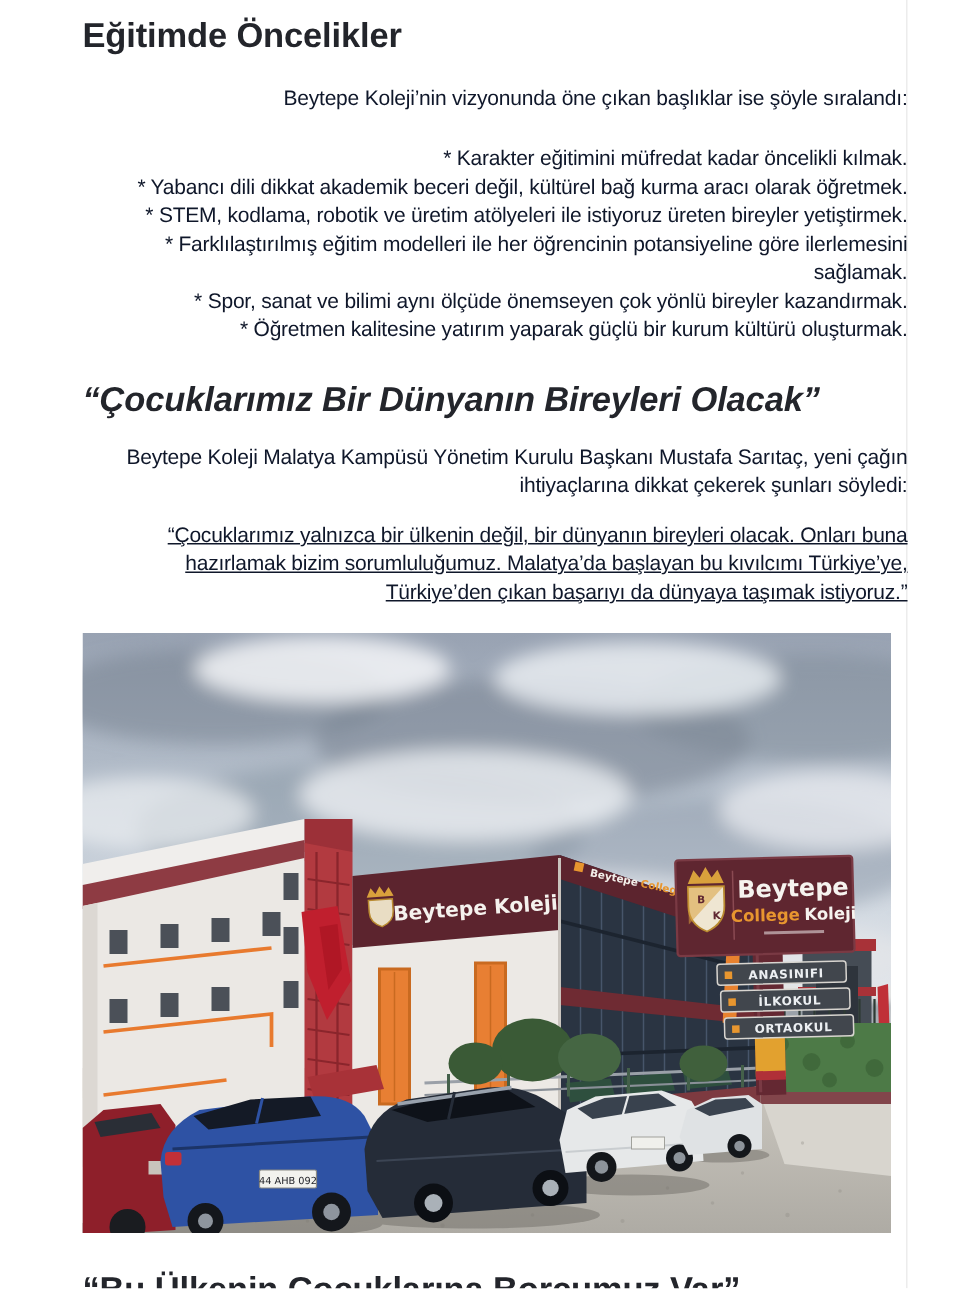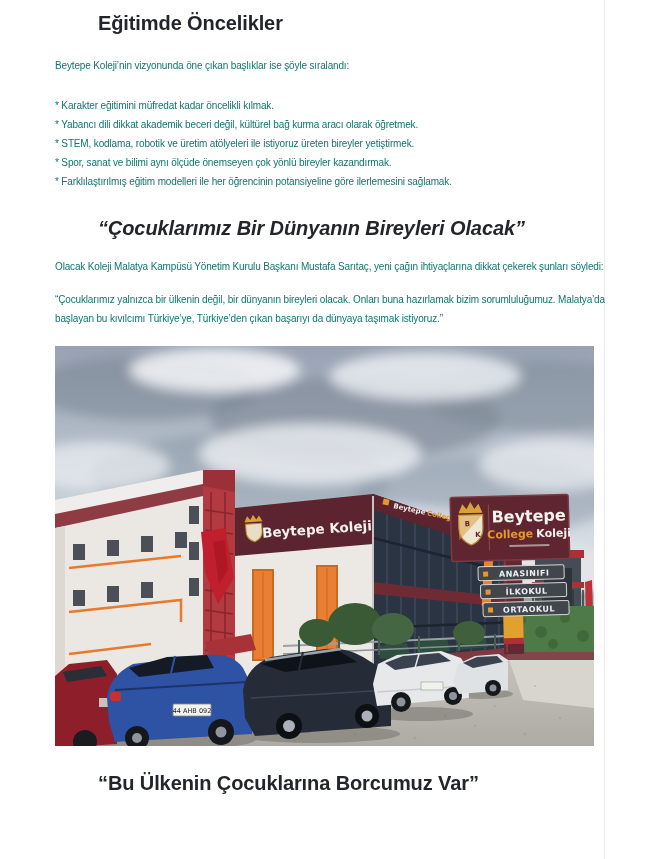--- a/index.html
+++ b/index.html
@@ -7,60 +7,60 @@
   .page {
     position:relative; width:648px; height:859px; background:#fff;
     font-family:"Liberation Sans", sans-serif; overflow:hidden;
   }
   .content {
     width:605px; height:859px; border-right:1px solid #ececec;
     padding:0 0 0 55px;
   }
   .inner { width:550px; }
   h2.sec {
-    font-size:20px; font-weight:700; color:#23252b; letter-spacing:-0.1px;
+    font-size:23px; font-weight:700; color:#23252b; letter-spacing:-0.1px;
     line-height:26px;
-    margin-left:43px;
   }
   .h-top { padding-top:10px; }
   .h-mid { margin-top:24px;font-style:italic; }
   .h-bot { margin-top:24px; }
   p.body, .plist div {
-    font-size:10px; color:#0f766e; line-height:19px; letter-spacing:-0.15px;
+    font-size:14px; color:#0f172a; line-height:19px; letter-spacing:-0.15px;text-align:right;
   }
   .p-intro { margin-top:20px; }
   .plist { margin-top:21px; }
   .p-chair { margin-top:16px; }
-  .p-quote { margin-top:14px; }
+  .p-quote { margin-top:14px;text-decoration:underline; }
   figure.photo { margin:18px 0 0 0; width:539px; height:400px; }
   figure.photo svg { display:block; }
   .svgtxt { font-family:"DejaVu Sans", sans-serif; }
 </style>
 </head>
 <body>
 
 <div class="page">
   <div class="content">
     <div class="inner">
 
       <h2 class="sec h-top">Eğitimde Öncelikler</h2>
 
       <p class="body p-intro">Beytepe Koleji’nin vizyonunda öne çıkan başlıklar ise şöyle sıralandı:</p>
 
       <div class="plist">
         <div>* Karakter eğitimini müfredat kadar öncelikli kılmak.</div>
         <div>* Yabancı dili dikkat akademik beceri değil, kültürel bağ kurma aracı olarak öğretmek.</div>
         <div>* STEM, kodlama, robotik ve üretim atölyeleri ile istiyoruz üreten bireyler yetiştirmek.</div>
+        <div>* Farklılaştırılmış eğitim modelleri ile her öğrencinin potansiyeline göre ilerlemesini sağlamak.</div>
         <div>* Spor, sanat ve bilimi aynı ölçüde önemseyen çok yönlü bireyler kazandırmak.</div>
-        <div>* Farklılaştırılmış eğitim modelleri ile her öğrencinin potansiyeline göre ilerlemesini sağlamak.</div>
+        <div>* Öğretmen kalitesine yatırım yaparak güçlü bir kurum kültürü oluşturmak.</div>
       </div>
 
       <h2 class="sec h-mid">“Çocuklarımız Bir Dünyanın Bireyleri Olacak”</h2>
 
-      <p class="body p-chair">Olacak Koleji Malatya Kampüsü Yönetim Kurulu Başkanı Mustafa Sarıtaç, yeni çağın ihtiyaçlarına dikkat çekerek şunları söyledi:</p>
+      <p class="body p-chair">Beytepe Koleji Malatya Kampüsü Yönetim Kurulu Başkanı Mustafa Sarıtaç, yeni çağın ihtiyaçlarına dikkat çekerek şunları söyledi:</p>
 
       <p class="body p-quote">“Çocuklarımız yalnızca bir ülkenin değil, bir dünyanın bireyleri olacak. Onları buna hazırlamak bizim sorumluluğumuz. Malatya’da başlayan bu kıvılcımı Türkiye’ye, Türkiye’den çıkan başarıyı da dünyaya taşımak istiyoruz.”</p>
 
       <figure class="photo">
         <svg width="539" height="400" viewBox="0 0 539 400" xmlns="http://www.w3.org/2000/svg">
           <defs>
             <linearGradient id="sky" x1="0" y1="0" x2="0" y2="1">
               <stop offset="0" stop-color="#98a2b2"></stop>
               <stop offset="0.35" stop-color="#b6c0cc"></stop>
               <stop offset="0.6" stop-color="#d3dae2"></stop>

